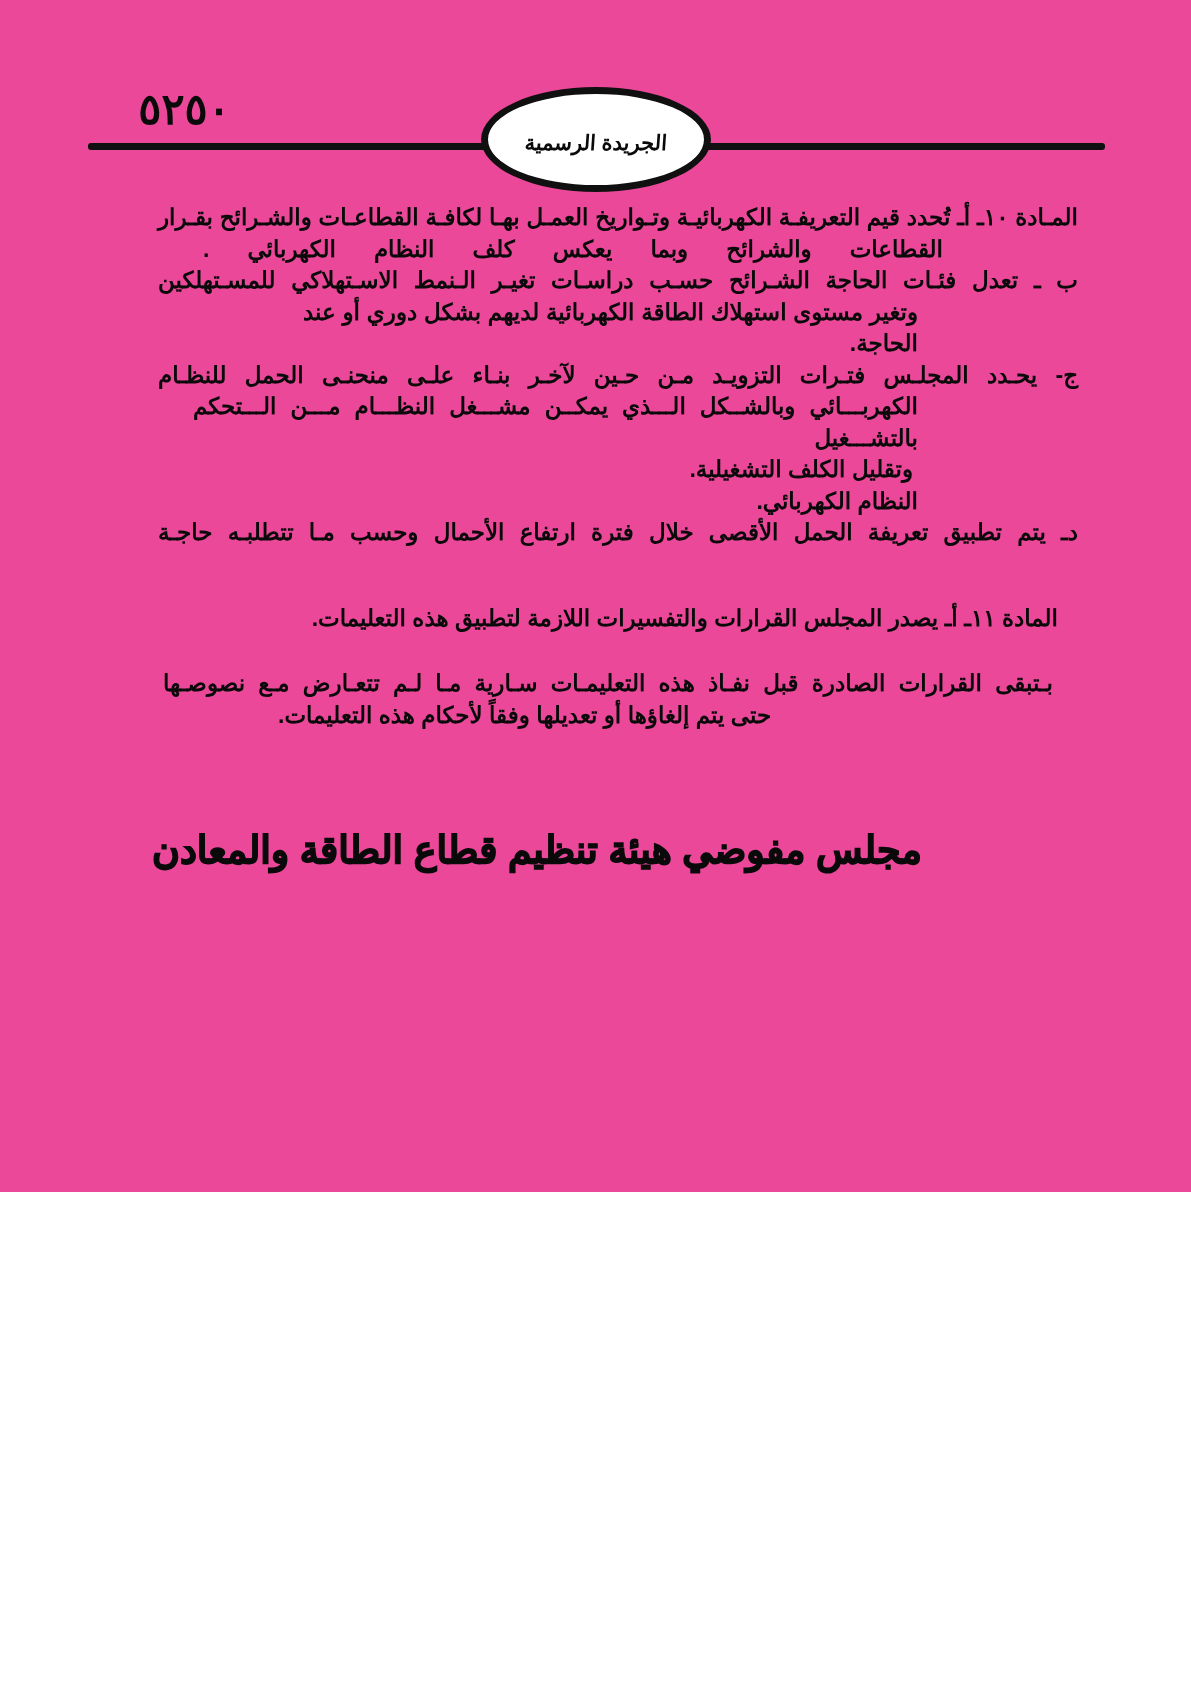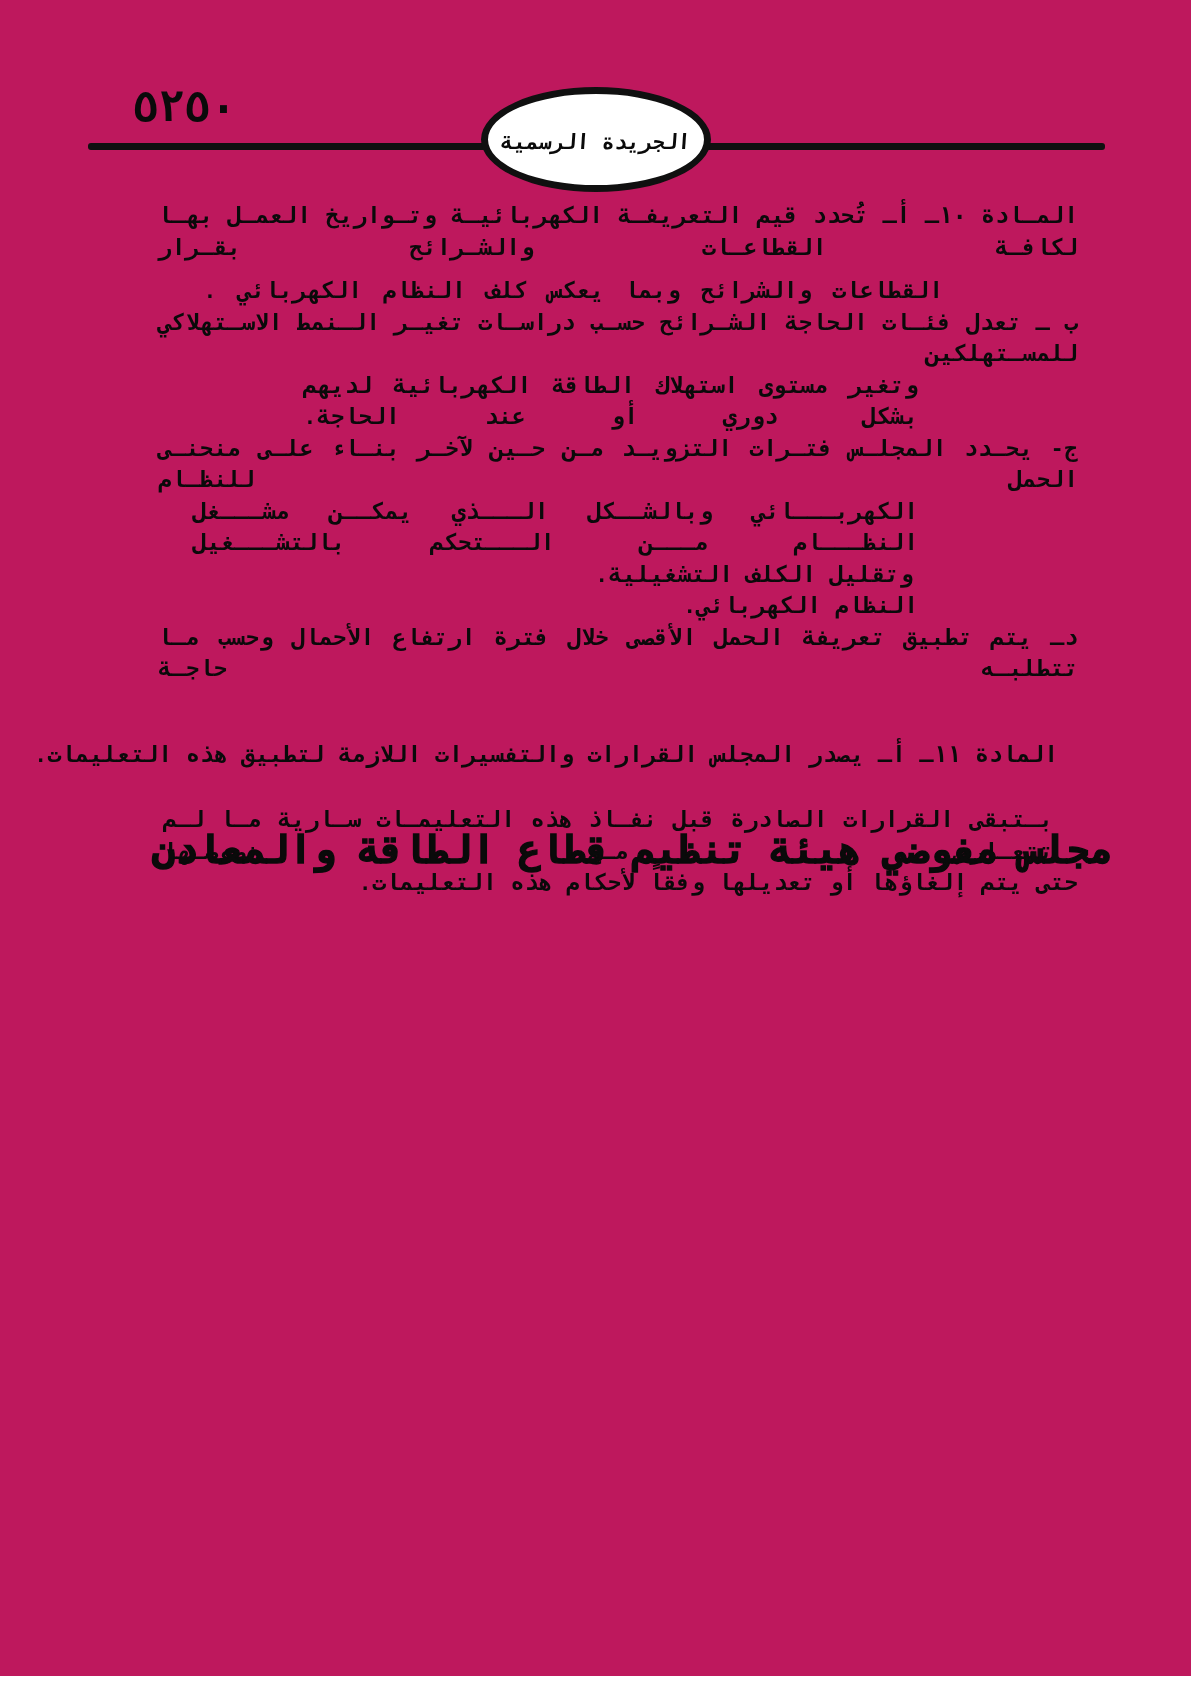--- a/index.html
+++ b/index.html
@@ -3,24 +3,24 @@
 <meta charset="utf-8">
 <style>
   html, body {
     margin: 0;
     padding: 0;
     background: #ffffff;
   }
   .page {
     position: relative;
     width: 1191px;
-    height: 1676px;
-    background: #be185d;
+    height: 1192px;
+    background: #ec4899;
     overflow: hidden;
-    font-family: Liberation Mono, monospace;
+    font-family: Liberation Sans, sans-serif;
     color: #0a0a0a;
   }
 
   
   .page-number {
     position: absolute;
     top: 88px;
     left: 122px;
     width: 125px;
     direction: rtl;
@@ -78,24 +78,24 @@
   .line {
     white-space: nowrap;
     box-sizing: border-box;
   }
   .j {
     text-align: justify;
     text-align-last: justify;
     white-space: normal;
   }
   .r  { text-align: right; margin-left: 11px; }
-  .c  { text-align: right; }
+  .c  { text-align: left; }
 
   .a2  { padding-right: 45px; }
-  .a3  { padding-right: 135px; padding-left: 45px; margin-top: 12px; }
+  .a3  { padding-right: 135px; padding-left: 45px; }
   .b2  { padding-right: 160px; padding-left: 145px; }
   .c2  { padding-right: 160px; padding-left: 35px; }
   .c3  { padding-right: 165px; }
   .d2  { padding-right: 160px; }
   .art11-a { padding-right: 20px; margin-top: 54px; }
   .art11-b1 { padding-right: 25px; padding-left: 5px; margin-top: 34px; }
   .art11-b2 { padding-left: 120px; }
 
   
   .signature {

